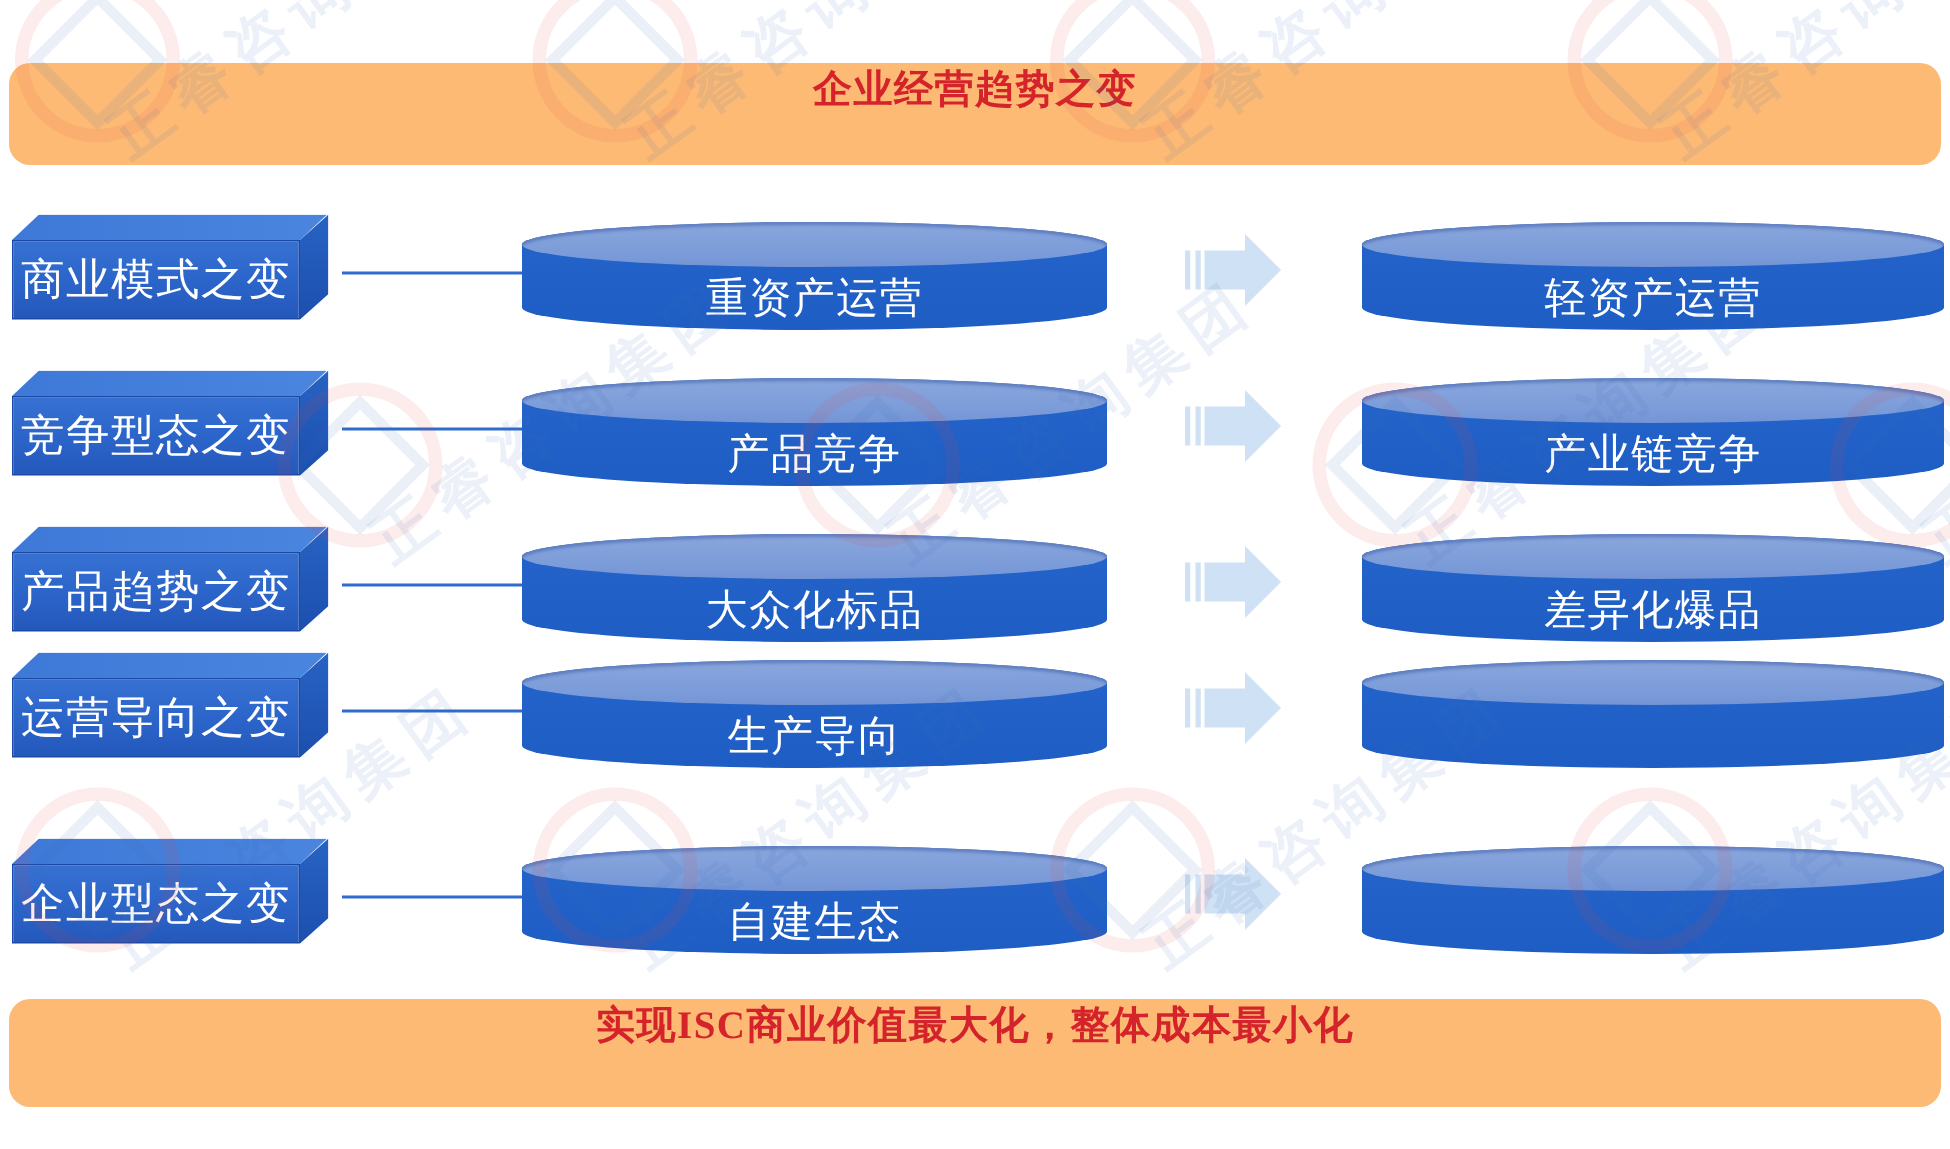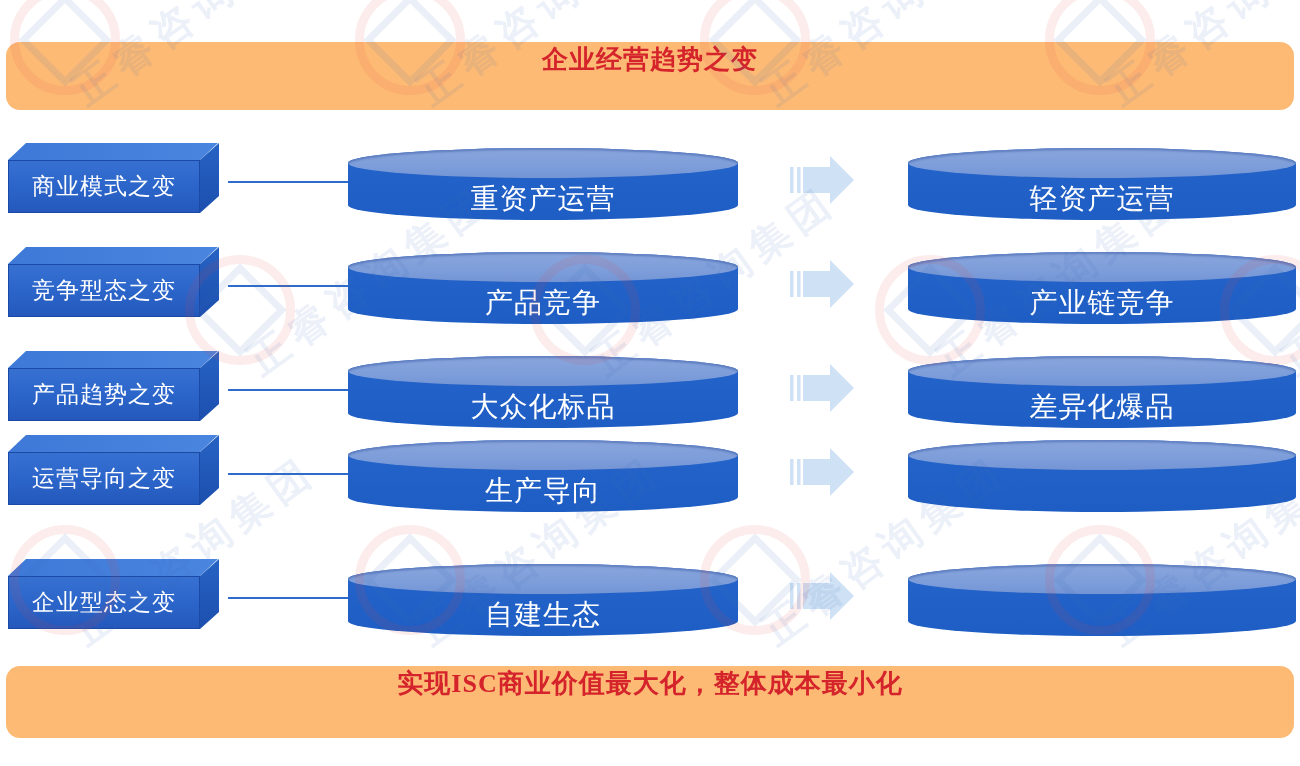--- a/index.html
+++ b/index.html
@@ -29,21 +29,21 @@
   .box3d{position:absolute;left:8px;top:12px;width:192px;height:53px;
          background:linear-gradient(180deg,#3671d2 0%,#2b64c9 55%,#2458bb 100%);
          border:1px solid #1b4aa6;box-sizing:border-box;}
   .box-top{position:absolute;left:-1px;top:-18px;width:210px;height:17px;
            background:linear-gradient(90deg,#3e79d8,#4a85df);
            clip-path:polygon(0px 17px,18px 0px,210px 0px,192px 17px);}
   .box-side{position:absolute;left:191px;top:-18px;width:19px;height:71px;
             background:linear-gradient(180deg,#2763c4,#1c4fae);
             clip-path:polygon(0px 17px,19px 0px,19px 53px,0px 70px);}
   .box-label{position:absolute;inset:0;display:flex;align-items:center;justify-content:center;
-             color:#ffffff;font-size:23px;letter-spacing:1px;}
+             color:#ffffff;font-size:29px;letter-spacing:1px;}
 
   
   .connector{position:absolute;left:228px;top:33px;width:120px;height:2px;background:#2f6bc9;}
 
   
   .cyl{position:absolute;top:0;height:72px;background:linear-gradient(180deg,#2565cb,#1e5dc3);
        border-radius:50% / 15px;}
   .cyl-from{left:348px;width:390px;}
   .cyl-to{left:908px;width:388px;text-align:center;}
   .cyl-top{position:absolute;left:0;top:0;width:100%;height:30px;border-radius:50%;

